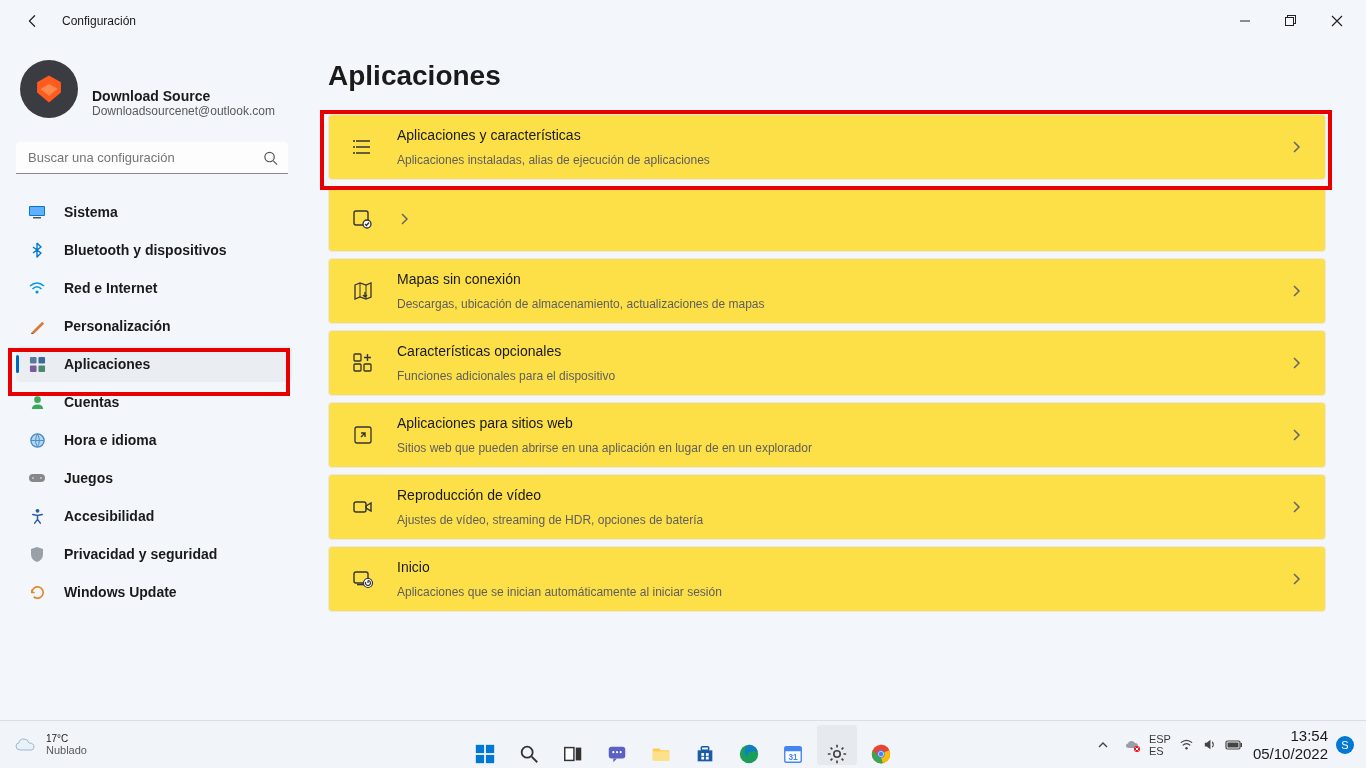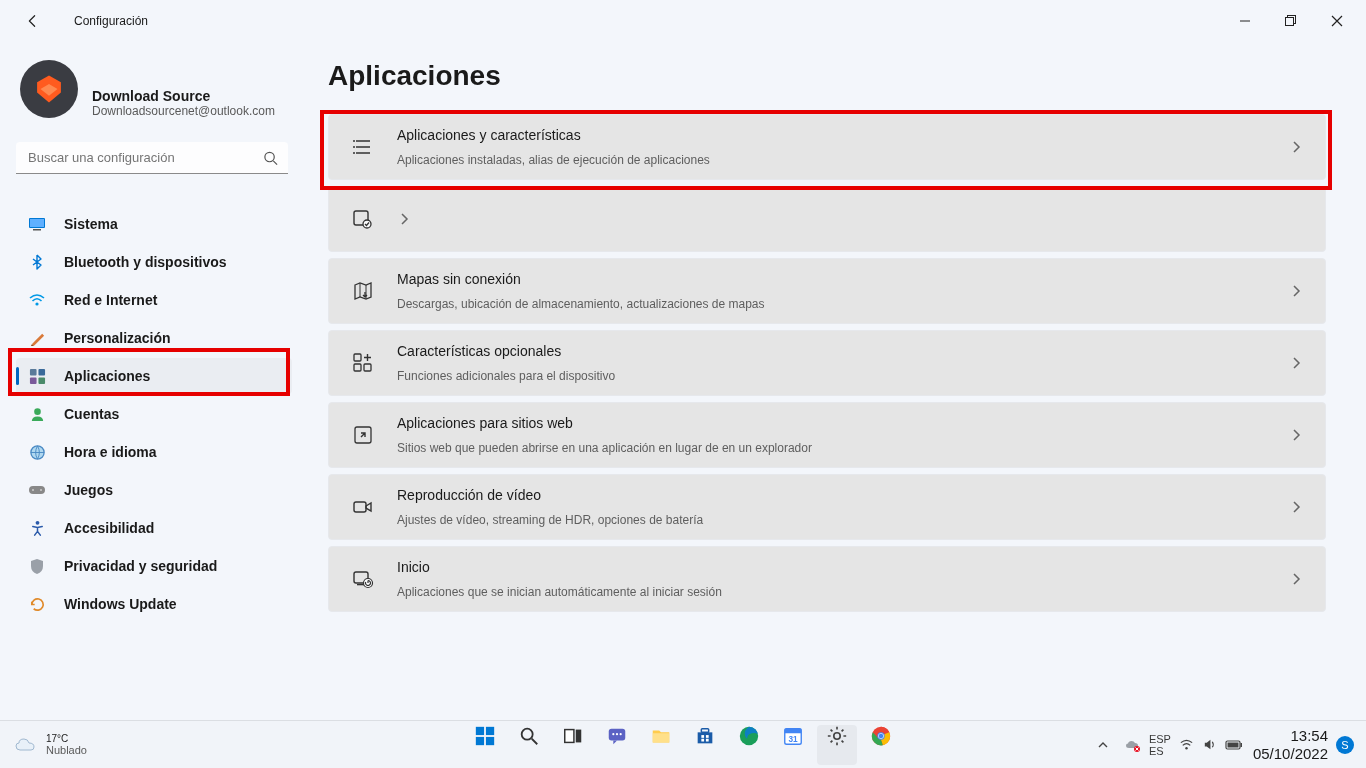--- a/index.html
+++ b/index.html
@@ -1,69 +1,69 @@
 <!DOCTYPE html>
 <html><head>
 <meta charset="utf-8">
 <style>
 * { margin: 0; padding: 0; box-sizing: border-box; font-family: "Segoe UI", -apple-system, sans-serif; }
 body { width: 1366px; height: 768px; background: #f3f6fb; overflow: hidden; position: relative; }
 
 
 .titlebar { height: 42px; display: flex; align-items: center; padding: 0 6px 0 18px; }
 .back-btn { width: 28px; height: 28px; display: flex; align-items: center; justify-content: center; cursor: pointer; border-radius: 4px; }
-.app-title { margin-left: 28px; font-size: 12px; color: #1a1a1a; }
+.app-title { margin-left: 16px; font-size: 12px; color: #1a1a1a; }
 .win-controls { margin-left: auto; display: flex; gap: 0; }
 .win-btn { width: 46px; height: 32px; display: flex; align-items: center; justify-content: center; cursor: pointer; }
 
 
 .layout { display: flex; height: calc(768px - 42px - 48px); }
 
 
 .sidebar { width: 300px; padding: 12px 8px 0 16px; }
 .profile { display: flex; align-items: flex-end; gap: 14px; padding: 6px 6px 18px 4px; }
 .avatar { width: 58px; height: 58px; border-radius: 50%; background: #3a3c42; display: flex; align-items: center; justify-content: center; }
 .avatar svg { width: 34px; height: 34px; }
 .profile-name { font-size: 14px; font-weight: 600; color: #1a1a1a; }
 .profile-email { font-size: 12px; color: #5a5a5a; }
 
-.search-wrap { position: relative; margin: 6px 4px 32px 0; }
+.search-wrap { position: relative; margin: 6px 4px 20px 0; }
 .search-input { width: 100%; height: 32px; padding: 0 32px 0 12px; border: none; border-bottom: 1px solid #8a8a8a; border-radius: 4px 4px 0 0; background: #fdfdfe; font-size: 13px; outline: none; }
 .search-icon { position: absolute; right: 10px; top: 50%; transform: translateY(-50%); }
 
 .nav { display: flex; flex-direction: column; gap: 2px; margin-top: 6px; font-weight: bold; }
 .nav-item { height: 36px; display: flex; align-items: center; gap: 18px; padding: 0 10px 0 12px; border-radius: 4px; cursor: pointer; font-size: 14px; color: #1a1a1a; position: relative; }
 .nav-item.active { background: #eaedf2; }
 .nav-item.active::before { content: ""; position: absolute; left: 0; top: 9px; bottom: 9px; width: 3px; background: #0067c0; border-radius: 2px; }
 .nav-icon { width: 18px; height: 18px; display: flex; align-items: center; justify-content: center; }
 
 
 .main { flex: 1; padding: 18px 40px 0 28px; overflow-y: auto; }
 .page-title { font-size: 28px; font-weight: 600; color: #1a1a1a; margin-bottom: 22px; }
-.card { background: #e5e5e5; border: 1px solid #e6e8ec; border-radius: 4px; margin-bottom: 6px; height: 66px; display: flex; align-items: center; padding: 0 22px; cursor: pointer; }
+.card { background: #fde047; border: 1px solid #e6e8ec; border-radius: 4px; margin-bottom: 6px; height: 66px; display: flex; align-items: center; padding: 0 22px; cursor: pointer; }
 .card-icon { width: 24px; height: 24px; margin-right: 22px; display: flex; align-items: center; justify-content: center; color: #333; }
 .card-body { flex: 1; }
 .card-title { font-size: 14px; color: #1a1a1a; }
 .card-sub { font-size: 12px; color: #5e5e5e; margin-top: 10px; }
 .chevron { color: #5a5a5a; }
 
 
 .hl { position: absolute; border: 4px solid #e60000; pointer-events: none; }
 .hl-card { left: 320px; top: 110px; width: 1012px; height: 80px; }
 .hl-nav { left: 8px; top: 348px; width: 282px; height: 48px; }
 
 
 .taskbar { position: absolute; bottom: 0; left: 0; right: 0; height: 48px; background: #f1f4f9; border-top: 1px solid #dbdee3; display: flex; align-items: center; }
 .tb-left { display: flex; align-items: center; gap: 8px; padding-left: 14px; }
 .weather-icon { width: 24px; height: 24px; }
 .weather-txt { display: flex; flex-direction: column; line-height: 1.1; }
 .weather-temp { font-size: 10px; color: #1a1a1a; }
 .weather-cond { font-size: 11px; color: #5a5a5a; }
 .tb-center { position: absolute; left: 50%; transform: translateX(-50%); display: flex; gap: 4px; }
-.tb-icon { width: 40px; height: 40px; display: flex; align-items: flex-start; justify-content: center; cursor: pointer; border-radius: 4px; }
+.tb-icon { width: 40px; height: 40px; display: flex; align-items: flex-end; justify-content: center; cursor: pointer; border-radius: 4px; }
 .tb-right { margin-left: auto; display: flex; align-items: center; gap: 4px; padding-right: 12px; }
 .tray { display: flex; align-items: center; gap: 16px; font-size: 12px; color: #3a3a3a; }
 .tray-icons { display: flex; gap: 8px; align-items: center; }
 .clock { display: flex; flex-direction: column; align-items: flex-end; line-height: 1.15; font-size: 15px; color: #1a1a1a; margin-left: 6px; }
 .user-chip { width: 18px; height: 18px; border-radius: 50%; background: #0078d4; color: #fff; font-size: 11px; display: flex; align-items: center; justify-content: center; margin-left: 4px; }
 .tb-svg { width: 22px; height: 22px; }
 svg { display: block; }
 </style>
 </head>
 <body>

